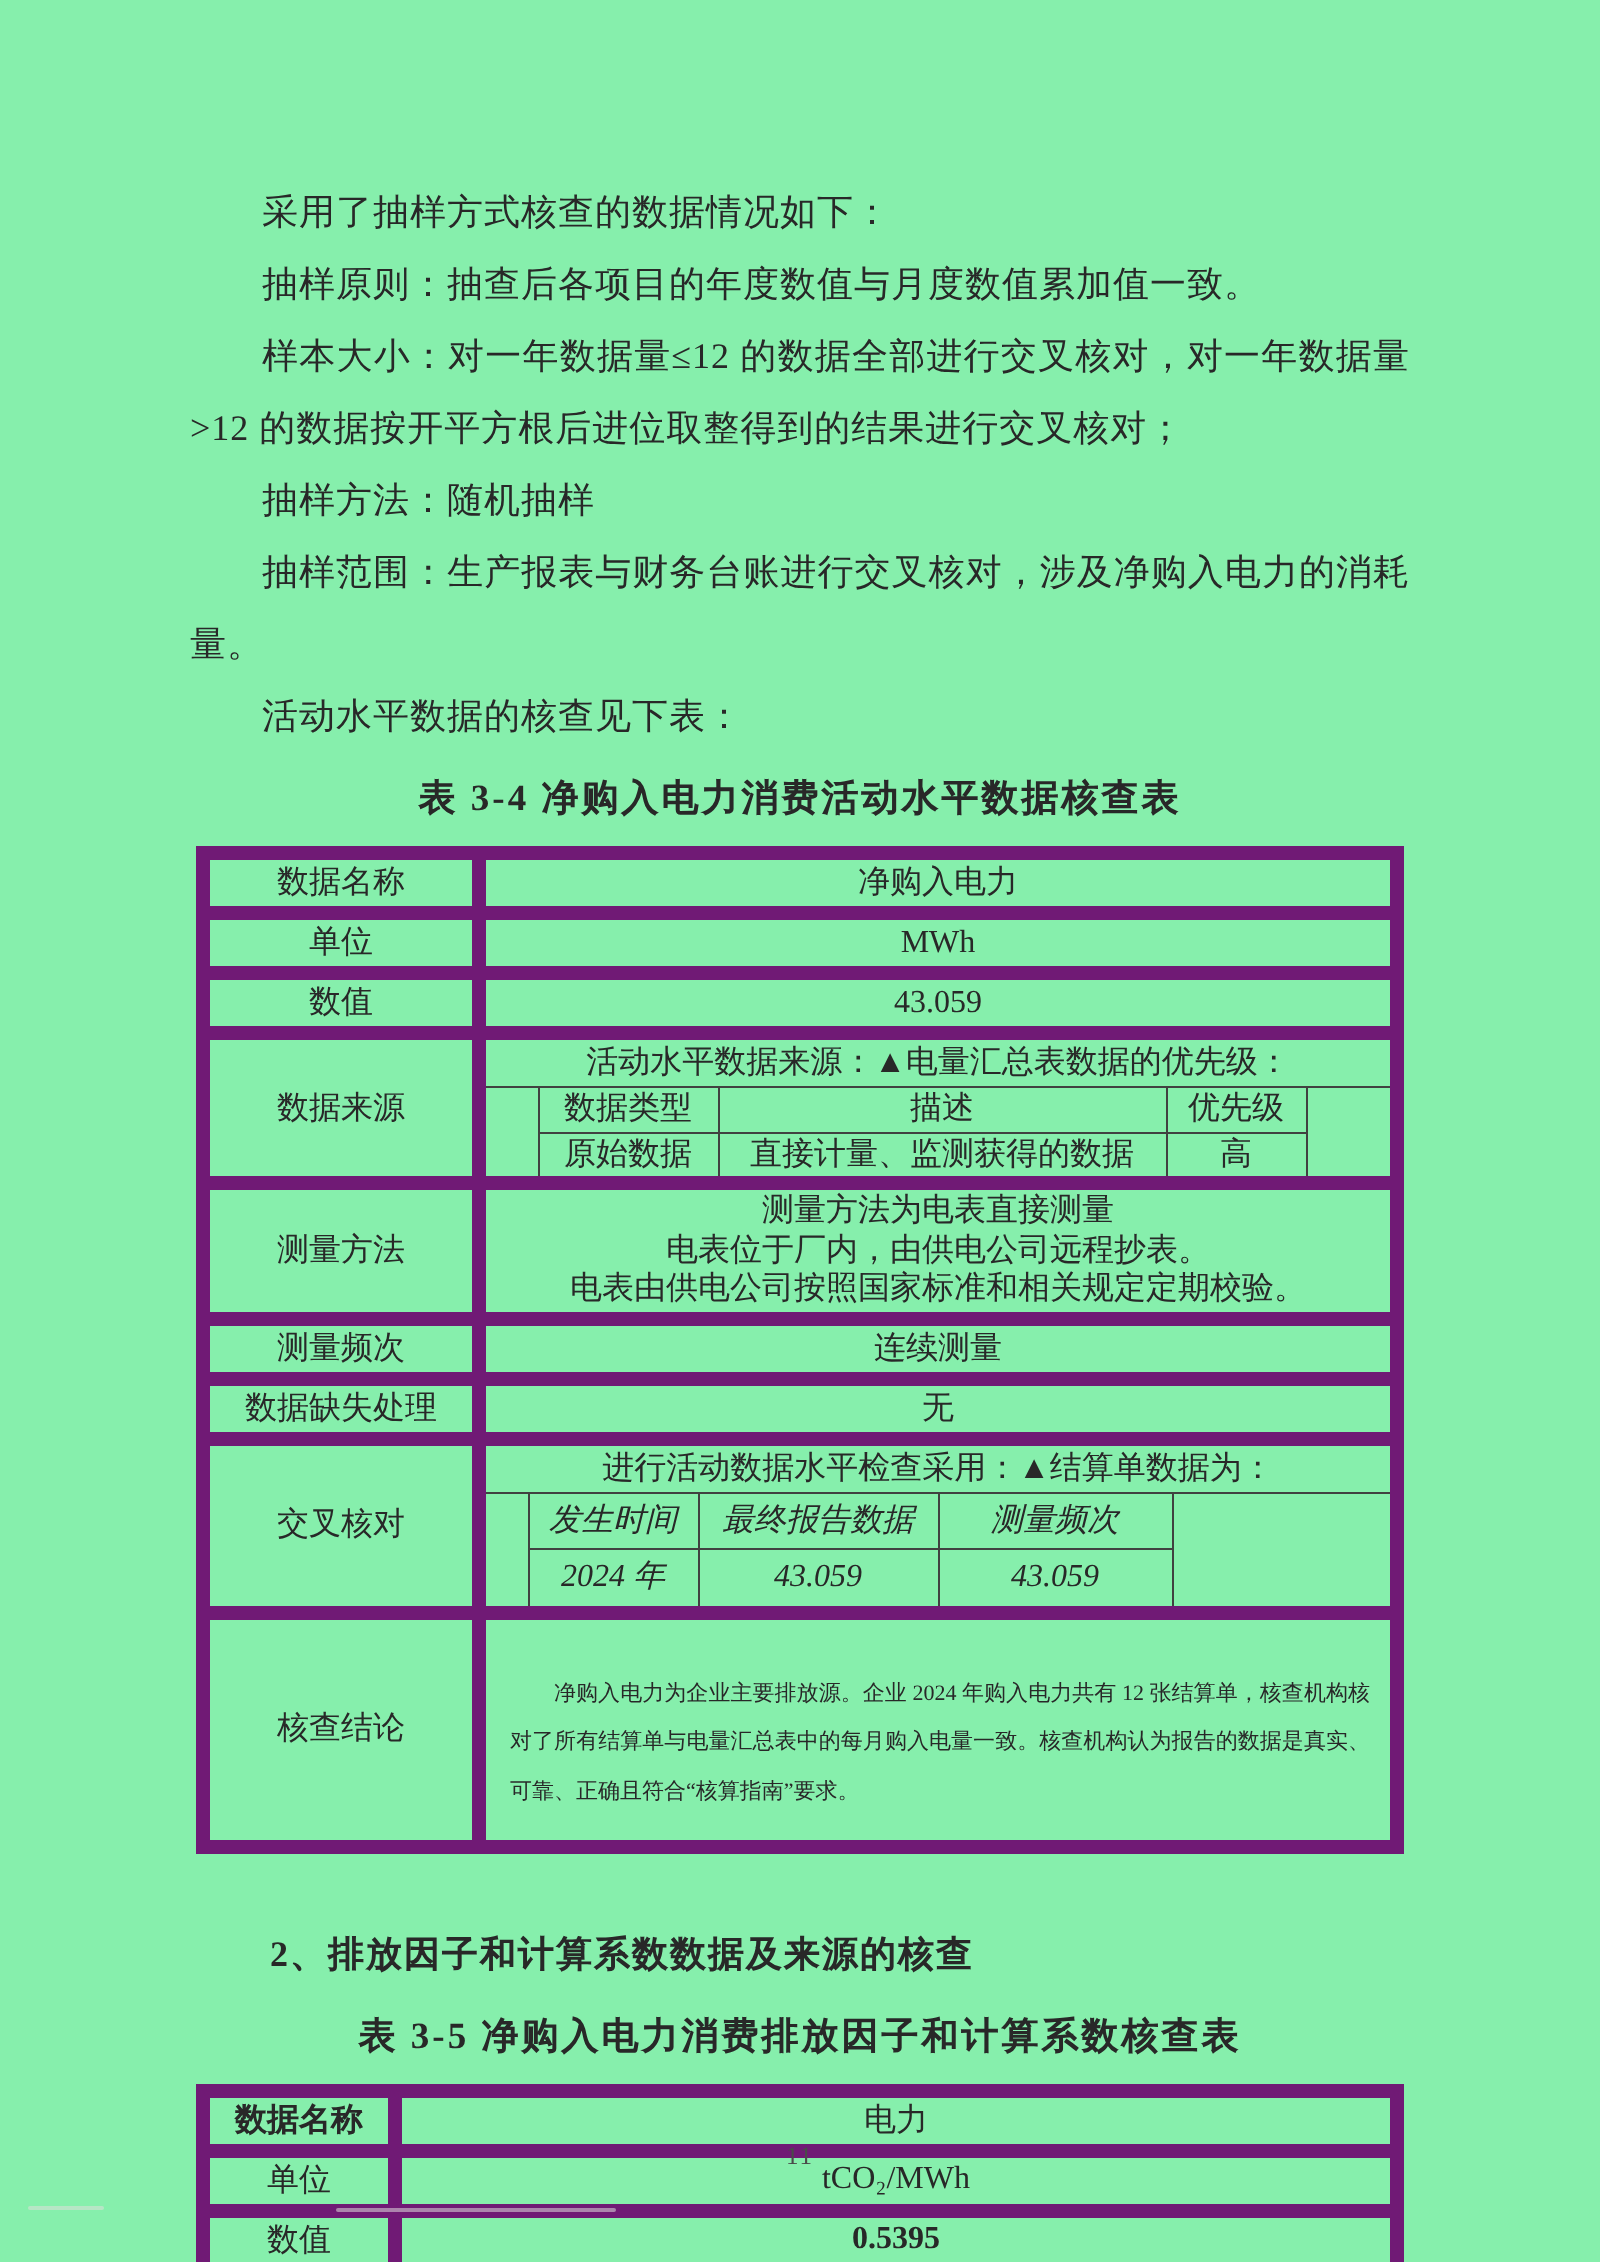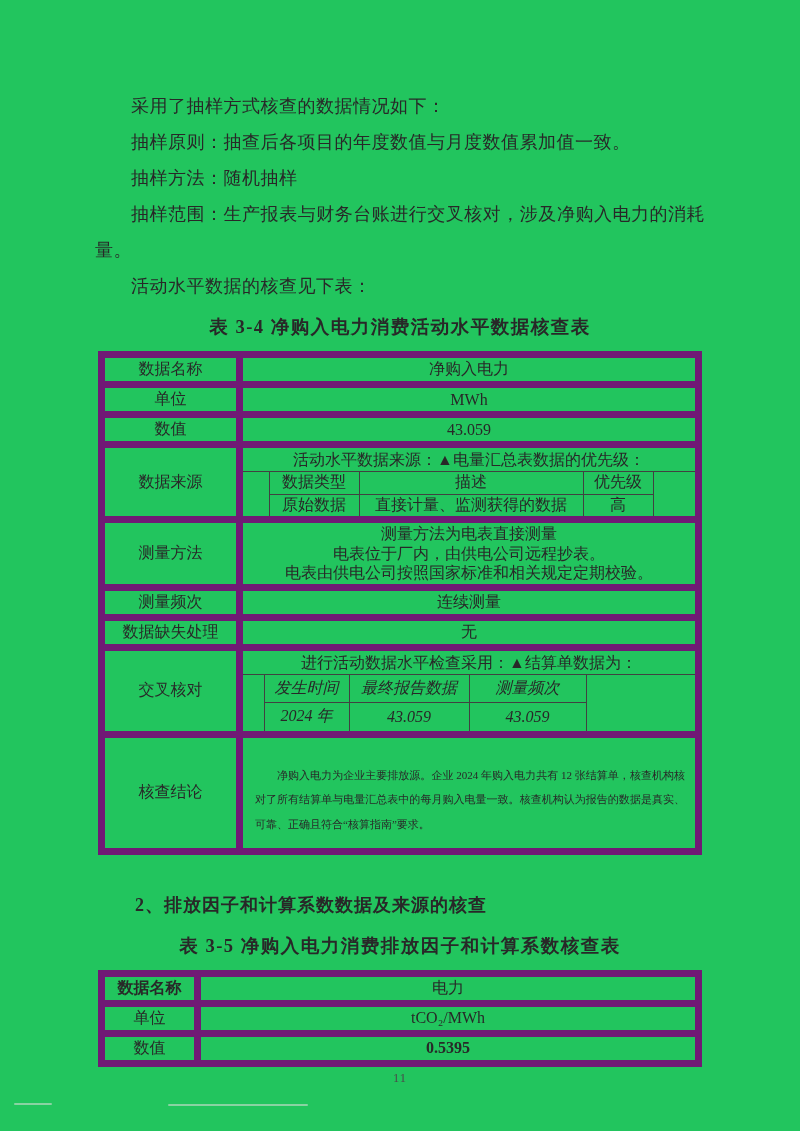--- a/index.html
+++ b/index.html
@@ -4,21 +4,21 @@
 <style>
   html, body { margin: 0; padding: 0; }
   body {
     width: 800px; height: 1131px;
     background: #ffffff;
     font-family: "Liberation Serif", "DejaVu Serif", serif;
     color: #282828;
     position: relative;
     overflow: hidden;
   }
-  .page { position: absolute; inset: 0; background: #22c55e; }
+  .page { position: absolute; inset: 0; background: #86efac; }
   .content { padding: 88px 95px 0 95px; }
 
   
   .body-text p {
     font-size: 18px;
     line-height: 36px;
     text-align: justify;
     text-indent: 2em;
     letter-spacing: 0.5px;
     margin: 0;
@@ -118,20 +118,21 @@
 </style>
 </head>
 <body>
 
 <div class="page">
   <div class="content">
 
     <div class="body-text">
       <p>采用了抽样方式核查的数据情况如下：</p>
       <p>抽样原则：抽查后各项目的年度数值与月度数值累加值一致。</p>
+      <p>样本大小：对一年数据量≤12 的数据全部进行交叉核对，对一年数据量&gt;12 的数据按开平方根后进位取整得到的结果进行交叉核对；</p>
       <p>抽样方法：随机抽样</p>
       <p>抽样范围：生产报表与财务台账进行交叉核对，涉及净购入电力的消耗量。</p>
       <p>活动水平数据的核查见下表：</p>
     </div>
 
     <div class="tbl-title">表 3-4  净购入电力消费活动水平数据核查表</div>
 
     <table class="doc t34">
       <colgroup>
           <col style="width:138px">

